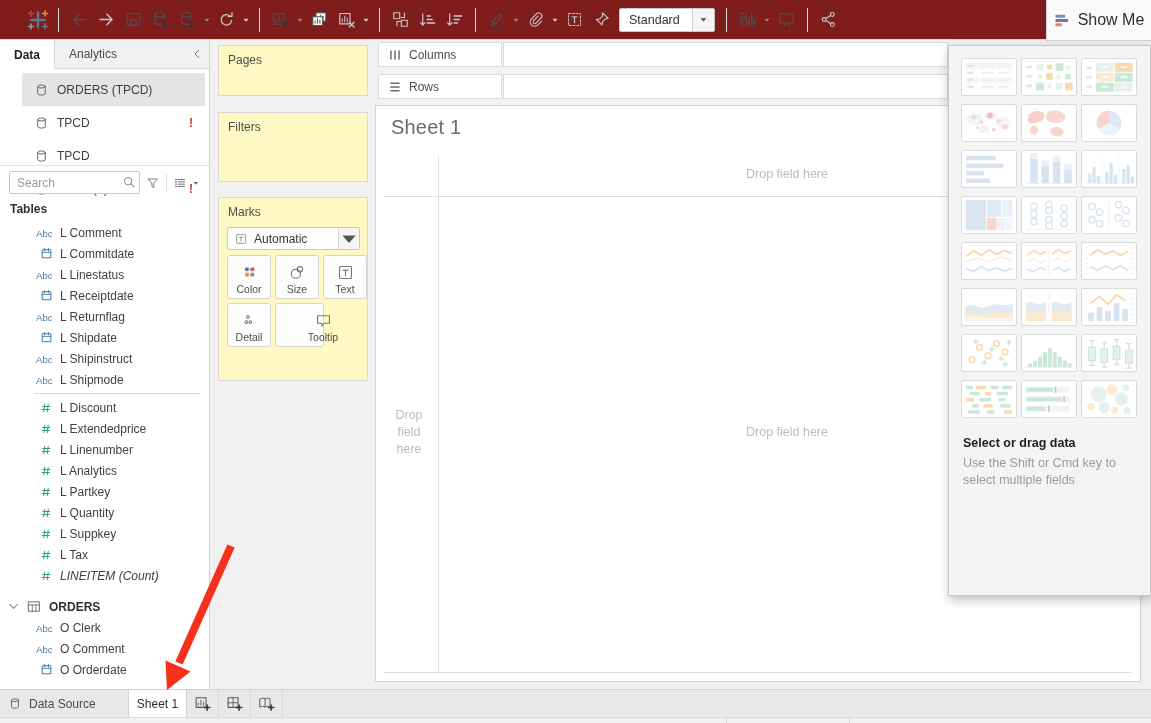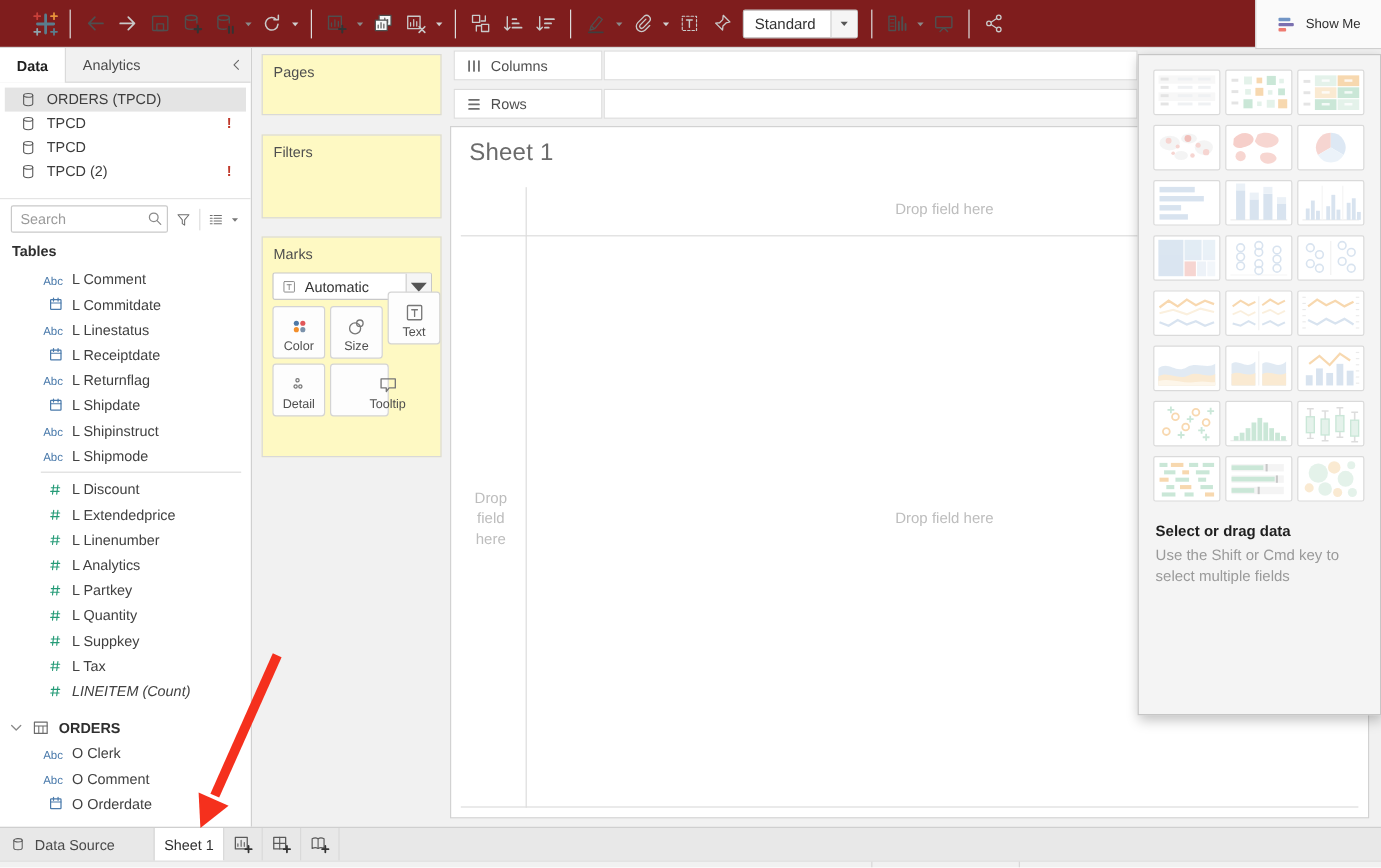--- a/index.html
+++ b/index.html
@@ -18,34 +18,34 @@
   .tselect{width:96px;height:24px;border:1px solid #c6c6c6;background:#fff;border-radius:2px;
            display:flex;align-items:center;margin:0 4px;flex:0 0 auto;box-sizing:border-box}
   .tselect .tsel-label{flex:1;padding-left:9px;font-size:12.5px;color:#333}
   .tselect .tsel-caret{width:21px;height:100%;border-left:1px solid #d2d2d2;background:#f5f5f5;
            display:flex;align-items:center;justify-content:center}
 
   .showme-btn{position:absolute;left:1046px;top:0;width:105px;height:41px;background:#fafafa;
            border-left:1px solid #d5d5d5;border-bottom:1px solid #cfcfcf;display:flex;align-items:center;
            justify-content:center;gap:7px;z-index:31;box-sizing:border-box}
   .showme-btn .smicon{width:17px;height:16px}
-  .showme-btn .smlabel{font-size:11px;color:#2f2f2f}
+  .showme-btn .smlabel{font-size:16px;color:#2f2f2f}
 
   
   .sidebar{position:absolute;left:0;top:40px;width:210px;height:649px;background:#fff;
            border-right:1px solid #d0d0d0;box-sizing:border-box;overflow:hidden}
   .side-tabs{position:absolute;left:0;top:0;right:0;height:28px;background:#f1f1f1;
            border-bottom:1px solid #dadada;display:flex;align-items:stretch}
   .stab{display:flex;align-items:center;padding:0 14px;font-size:12px;color:#4a4a4a}
   .stab.active{background:#fff;font-weight:bold;color:#1f1f1f;border-right:1px solid #dadada;margin-bottom:-1px}
   .side-collapse{margin-left:auto;width:24px;display:flex;align-items:center;justify-content:center}
   .side-collapse svg{width:12px;height:12px}
 
   .ds-list{position:absolute;top:33px;left:0;right:0}
-  .dsrow{height:20px;margin:0 4px 0 4px;padding-left:13px;display:flex;align-items:center;gap:9px}
+  .dsrow{height:33px;margin:0 4px 0 22px;padding-left:13px;display:flex;align-items:center;gap:9px}
   .dsrow.selected{background:#e4e4e4}
   .dsrow .dsicon{width:13px;height:14px}
   .dsrow .dslabel{color:#3d3d3d}
   .ds-err{margin-left:auto;margin-right:12px;color:#c0392b;font-weight:bold}
 
   .side-div{position:absolute;top:125px;left:0;right:0;border-top:1px solid #e4e4e4}
   .search-row{position:absolute;top:129px;left:0;right:0;height:27px;display:flex;align-items:center;padding:0 9px;gap:6px;box-sizing:border-box}
   .search-box{position:relative;width:131px;height:23px;flex:0 0 auto}
   .search-box input{width:100%;height:100%;box-sizing:border-box;border:1px solid #c9c9c9;border-radius:2px;
            padding:0 22px 0 7px;font-size:12px;font-family:inherit;color:#333;outline:none}
@@ -668,21 +668,21 @@
           </div>
           <div class="mbtn" style="left: 56px; top: 57px;">
             <span class="mbicon">
               <svg viewBox="0 0 24 24" width="100%" height="100%" fill="none" stroke-linecap="round" stroke-linejoin="round">
                 <circle cx="10" cy="13.5" r="5.8" stroke="#777" stroke-width="1.4"></circle>
                 <circle cx="15" cy="8" r="3.4" stroke="#777" stroke-width="1.4"></circle>
               </svg>
             </span>
             <span class="mblabel">Size</span>
           </div>
-          <div class="mbtn" style="left: 104px; top: 45px;">
+          <div class="mbtn" style="left: 104px; top: 57px;">
             <span class="mbicon">
               <svg viewBox="0 0 24 24" width="100%" height="100%" fill="none" stroke-linecap="round" stroke-linejoin="round">
                 <rect x="4.5" y="4.5" width="15" height="15" rx="1" stroke="#777" stroke-width="1.4"></rect>
                 <path d="M9 9h6M12 9v7" stroke="#777" stroke-width="1.4"></path>
               </svg>
             </span>
             <span class="mblabel">Text</span>
           </div>
           <div class="mbtn" style="left: 8px; top: 105px;">
             <span class="mbicon">

